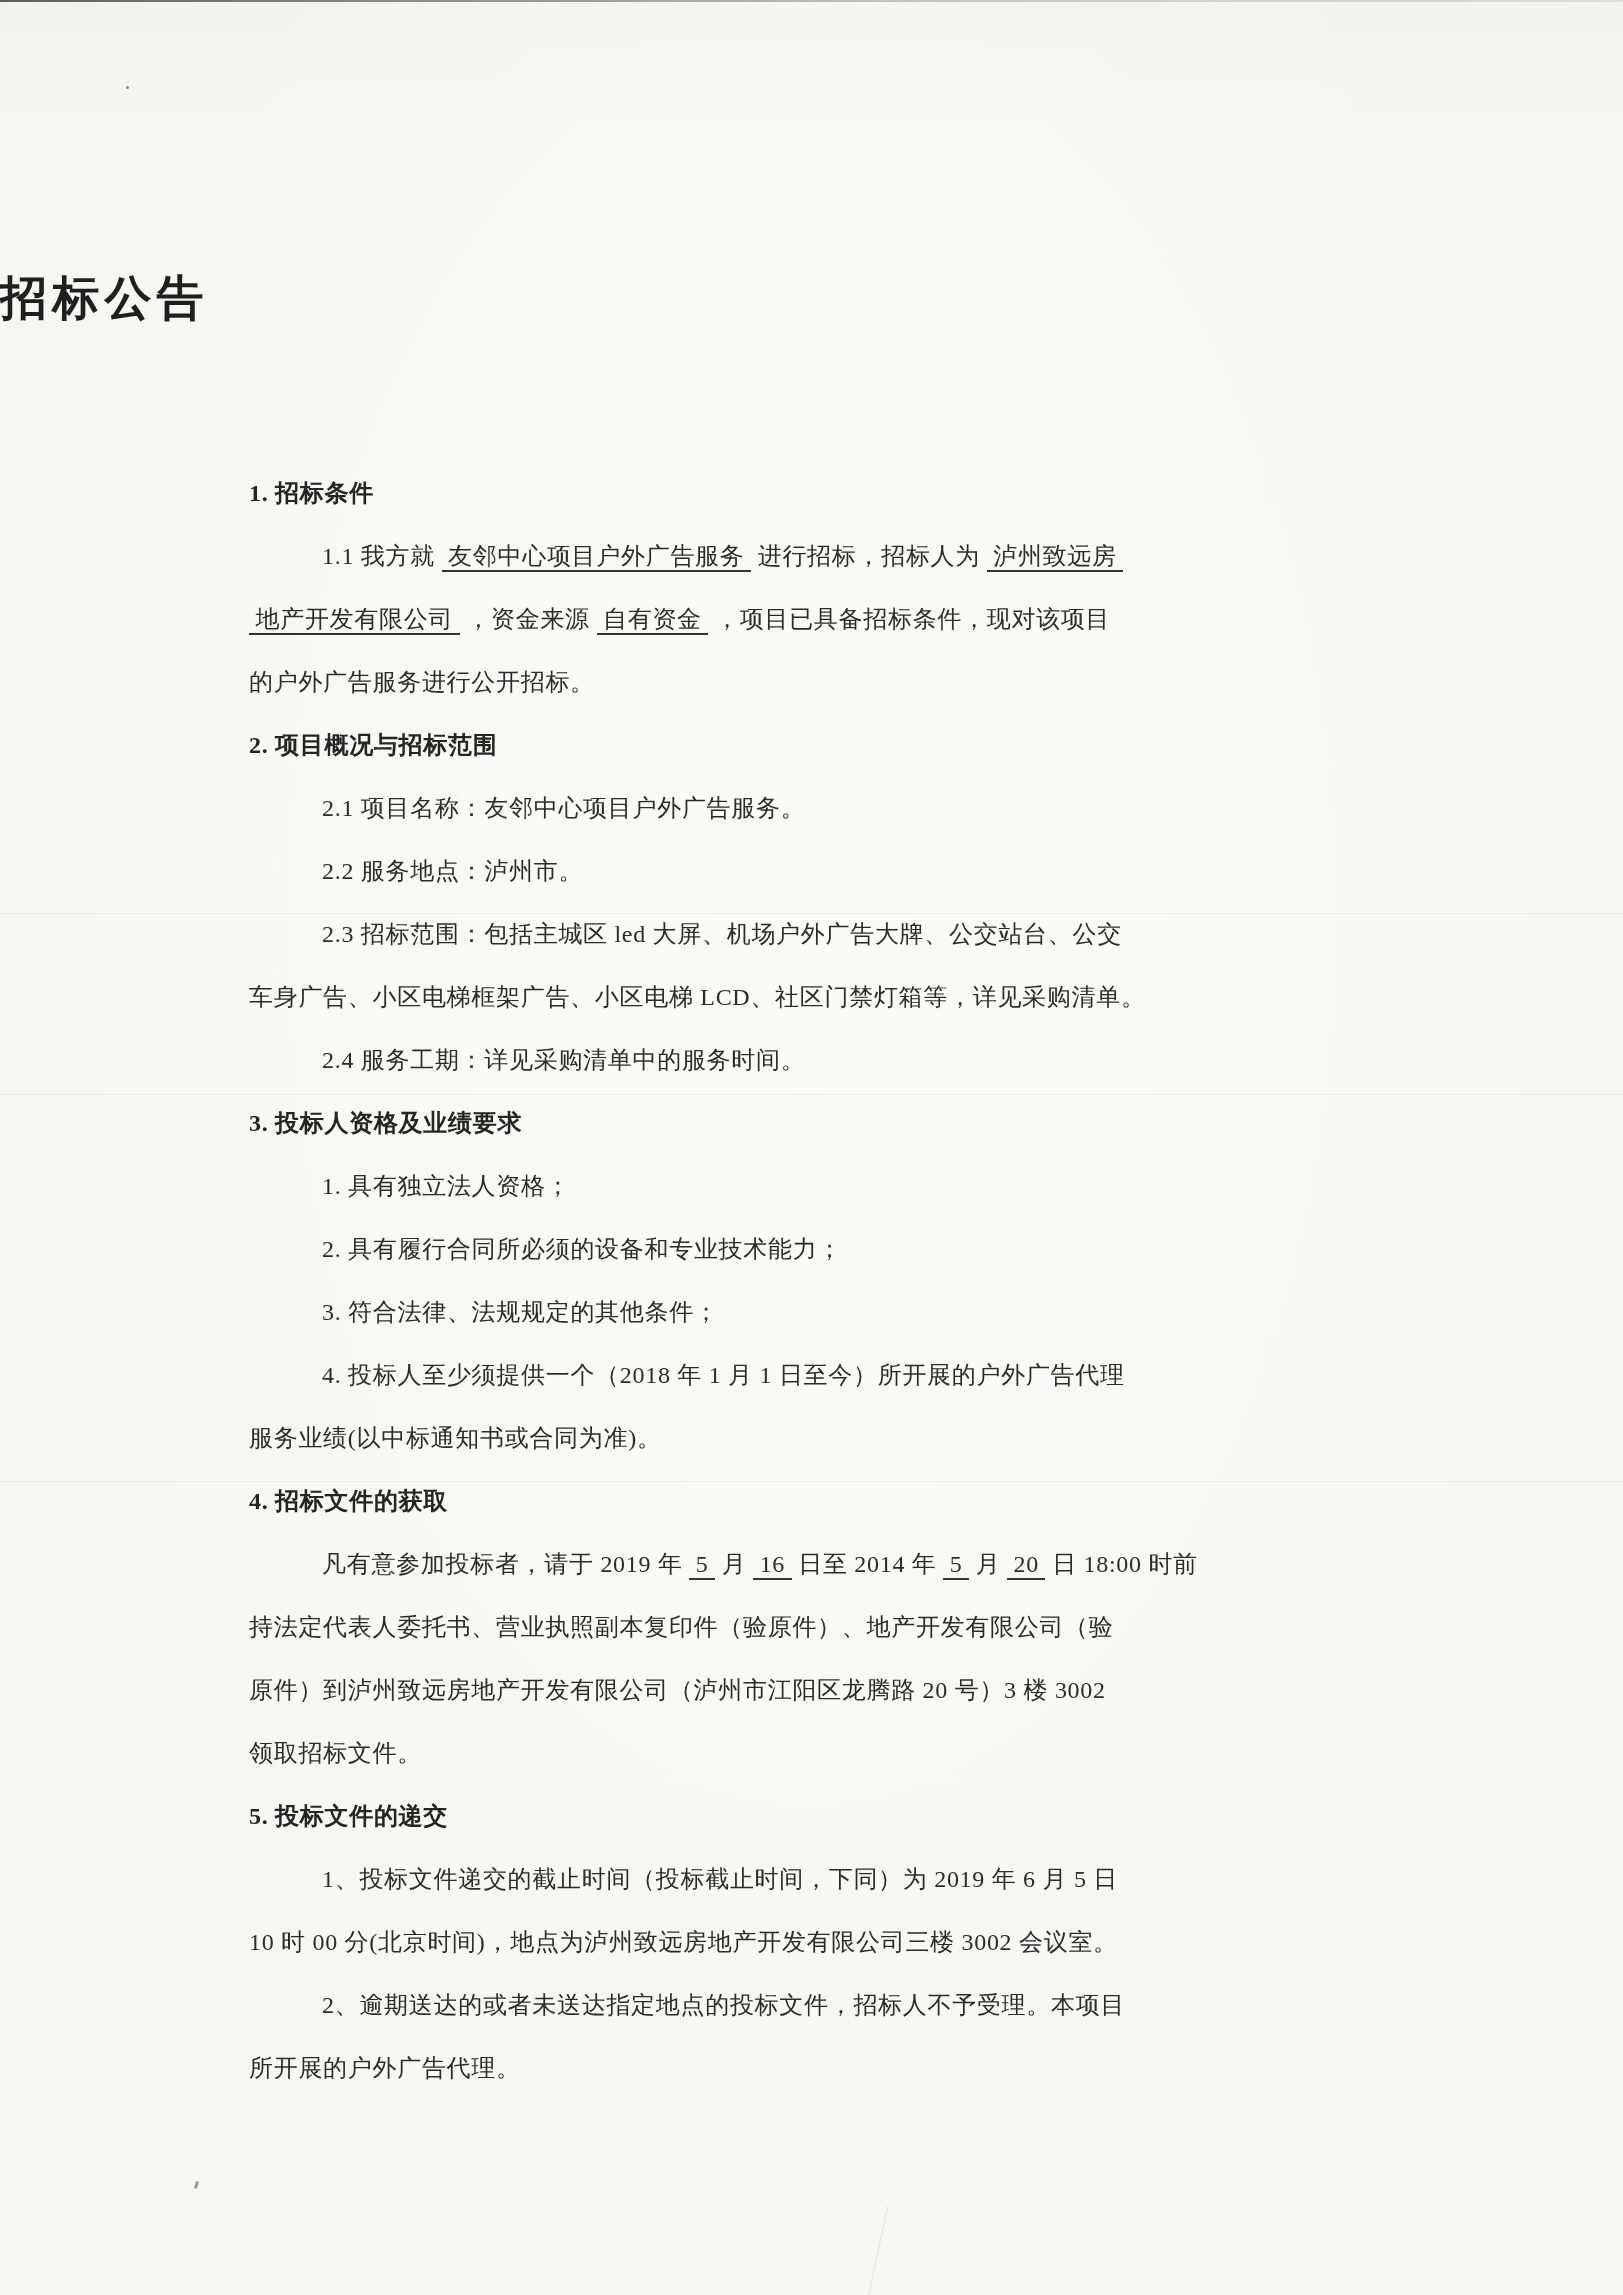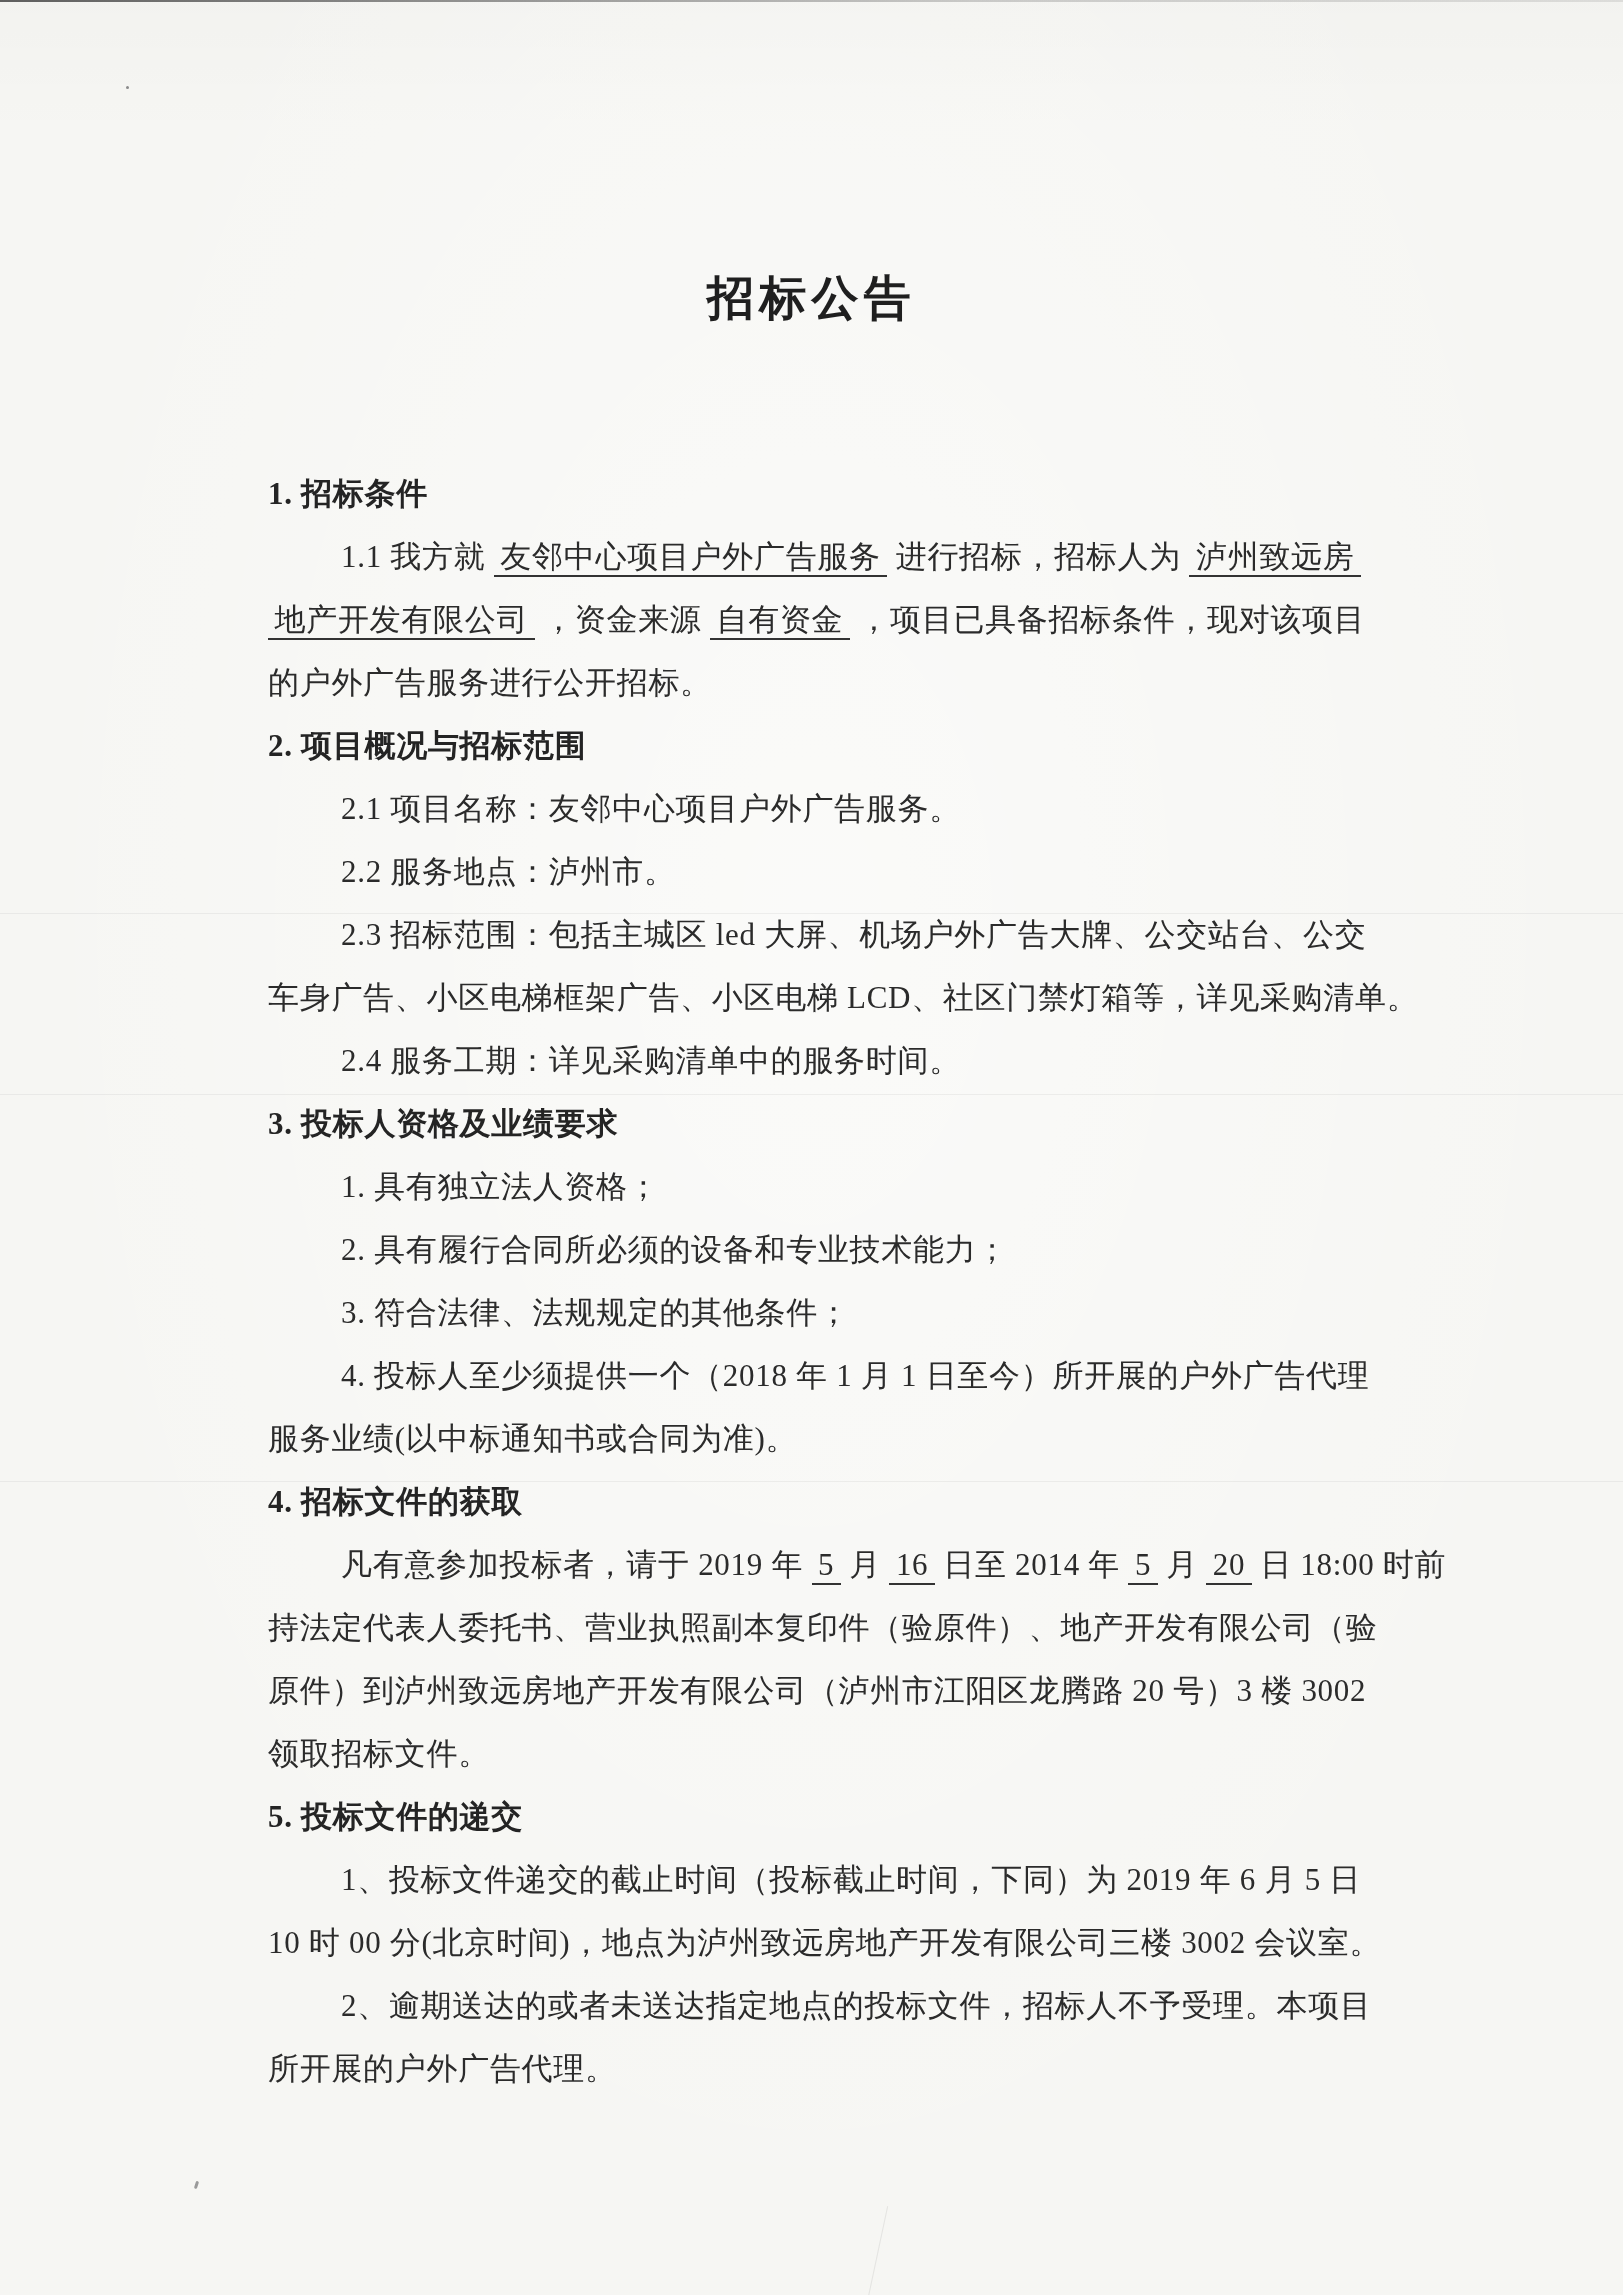--- a/index.html
+++ b/index.html
@@ -18,39 +18,37 @@
                       linear-gradient(180deg, rgba(0,0,0,.015), rgba(0,0,0,0) 6%);
     overflow: hidden;
     font-family: "Liberation Serif", "DejaVu Serif", serif;
     color: var(--ink);
   }
   .doc-title {
     position: absolute;
     top: 267px;
     left: 0;
     width: 100%;
-    text-align: center;
     font-size: 47px;
     font-weight: bold;
     letter-spacing: 5.2px;
     color: #1f1f1f;
   }
   .content {
     position: absolute;
     top: 462px;
     left: 249px;
     width: 1139px;
   }
   .line {
     white-space: pre;
-    font-size: 31px;
+    font-size: 24px;
     height: 63px;
     line-height: 63px;
     letter-spacing: 0.7px;
-    margin-left: 19px;
   }
   .line.heading { font-weight: bold; color: #242424; }
   .line.first { padding-left: 73px; }
   .u {
     border-bottom: 2.6px solid #333;
     padding: 0 6.5px 1.3px 6.5px;
     text-align: center;
   }
   
   .top-edge {

